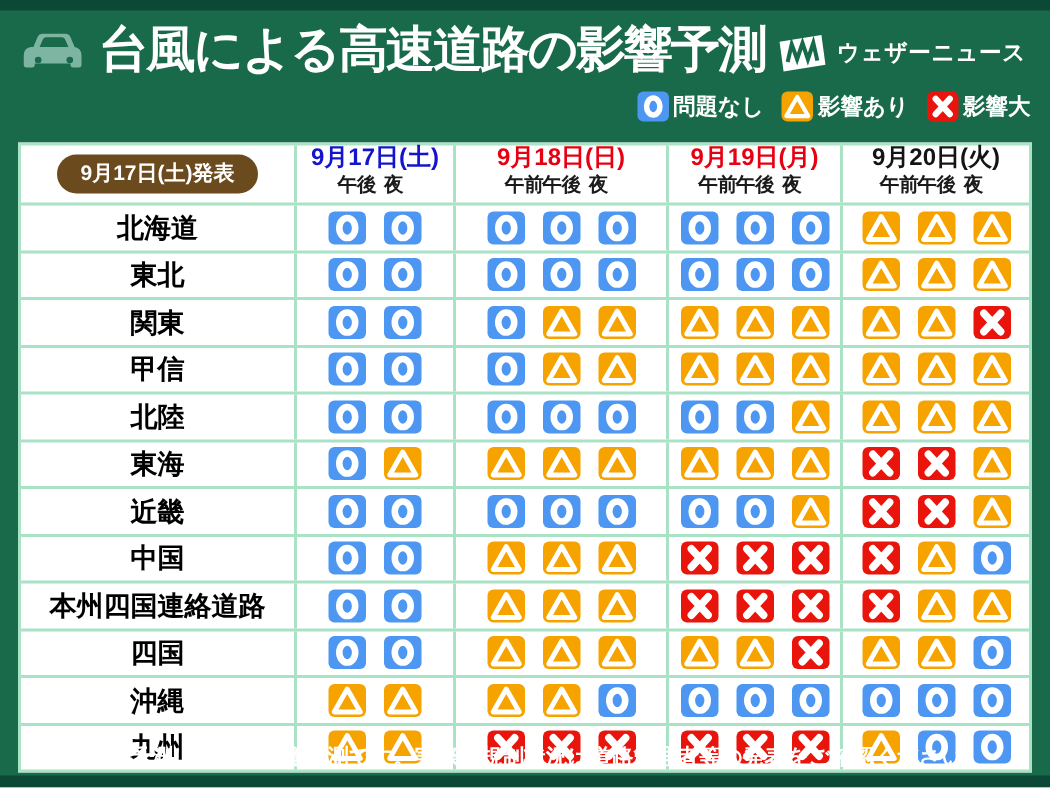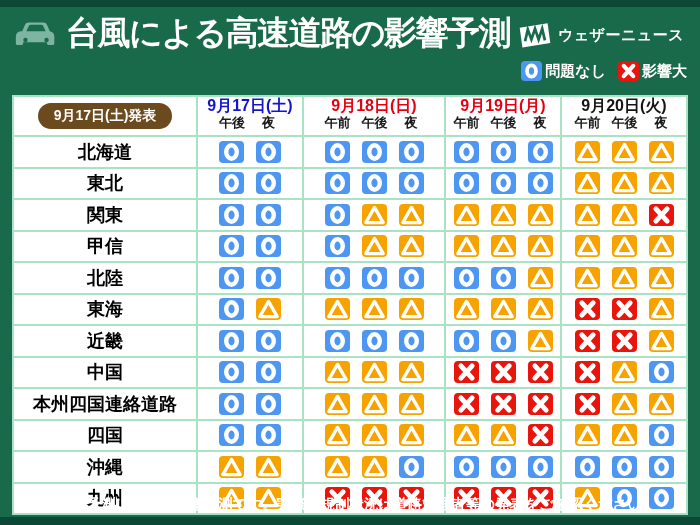--- a/index.html
+++ b/index.html
@@ -20,21 +20,21 @@
     position:absolute;left:12px;top:95px;width:672px;
     background:#ffffff;border:2px solid var(--grid);
   }
   .trow{display:grid;grid-template-columns:182px 106px 142px 116px 126px;height:29.5px;}
   .trow + .trow{border-top:2px solid var(--grid);}
   .thead{height:38px;}
   .pillcell{display:flex;align-items:center;justify-content:center;}
   .pill{background:var(--pill);color:#fff;font-size:14px;font-weight:bold;padding:4px 16px;border-radius:15px;white-space:nowrap;}
   .dhead{border-left:2px solid var(--grid);display:flex;flex-direction:column;align-items:center;justify-content:flex-start;padding-top:1px;}
   .date{font-size:16px;font-weight:bold;line-height:1.05;white-space:nowrap;}
-  .times{display:flex;gap:12px;margin-top:1px;}
+  .times{display:flex;margin-top:1px;}
   .time{width:25px;text-align:center;font-size:13px;font-weight:bold;color:#1a1a1a;line-height:1.1;white-space:nowrap;}
   .region{display:flex;align-items:center;justify-content:center;font-size:18px;font-weight:bold;color:#000;white-space:nowrap;}
   .tgroup{border-left:2px solid var(--grid);display:flex;align-items:center;justify-content:center;gap:12px;}
   .footnote{
     position:absolute;left:0;top:495px;width:700px;text-align:center;
     color:#fff;font-size:14.5px;font-weight:bold;white-space:nowrap;
   }
 </style>
 </head>
 <body>
@@ -67,20 +67,28 @@
   <div class="legend" id="legend">
       <div class="legend-item">
         <span class="badge" style="width:21px;height:20px;background:var(--ok)">
           <svg viewBox="0 0 25 22" width="21" height="20">
             <ellipse cx="12.5" cy="11" rx="5.3" ry="6.7" fill="none" stroke="#fff" stroke-width="4.4"></ellipse>
           </svg>
         </span>
         <span>問題なし</span>
       </div>
       <div class="legend-item">
+        <span class="badge" style="width:21px;height:20px;background:var(--warn)">
+          <svg viewBox="0 0 25 22" width="21" height="20">
+            <path d="M12.5 3.4 L21.2 18.6 L3.8 18.6 Z" fill="none" stroke="#fff" stroke-width="3.3" stroke-linejoin="round"></path>
+          </svg>
+        </span>
+        <span>影響あり</span>
+      </div>
+      <div class="legend-item">
         <span class="badge" style="width:21px;height:20px;background:var(--bad)">
           <svg viewBox="0 0 25 22" width="21" height="20">
             <path d="M6.9 4.9 L18.1 17.1 M18.1 4.9 L6.9 17.1" stroke="#fff" stroke-width="5" stroke-linecap="round" fill="none"></path>
           </svg>
         </span>
         <span>影響大</span>
       </div>
     </div>
 
   <div class="table" id="table">

